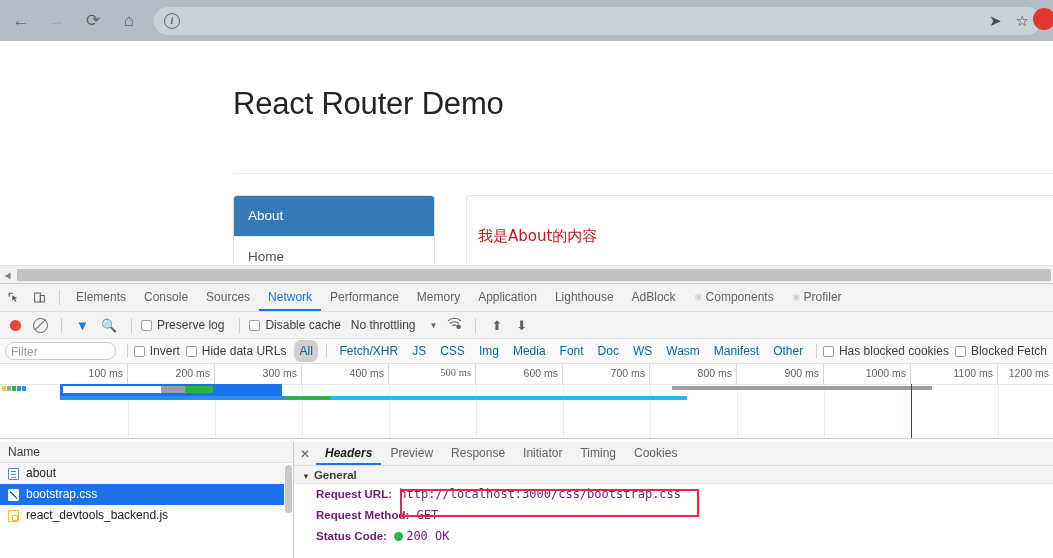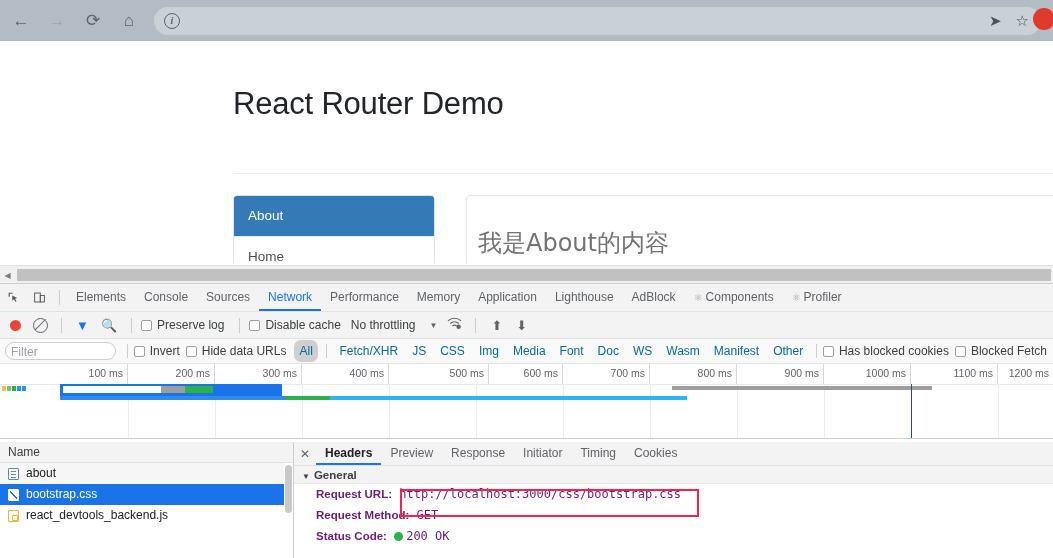--- a/index.html
+++ b/index.html
@@ -71,21 +71,21 @@
     box-sizing:border-box;
   }
   .nav-item.active{background:#337ab7;color:#ffffff;}
   .nav-item+.nav-item{border-top:1px solid #e9ecef;}
   .content-card{
     position:absolute;left:466px;top:154px;right:-40px;height:88px;
     border:1px solid #e3e6e8;border-radius:4px;background:#fff;box-sizing:border-box;
   }
   .content-text{
     position:absolute;left:478px;top:186px;
-    font-size:24px;color:#737373;
+    font-size:15px;color:#b91c1c;
     font-family:"DejaVu Sans","Liberation Sans",sans-serif;
   }
   
   .page-scroll{
     position:absolute;left:0;top:265px;width:1053px;height:18px;
     background:#f1f1f1;border-top:1px solid #e0e0e0;
     display:flex;align-items:center;
   }
   .ps-arrow{width:15px;height:18px;display:flex;align-items:center;justify-content:center;color:#7d7d7d;font-size:8px;}
   .ps-thumb{
@@ -223,21 +223,21 @@
   .detail-pane{flex:1;background:#fff;position:relative;overflow:hidden;}
   .detail-tabs{
     height:24px;display:flex;align-items:center;
     border-bottom:1px solid #e0e0e0;background:#f3f3f3;box-sizing:border-box;
   }
   .close-x{width:22px;text-align:center;color:#5f6368;font-size:12px;}
   .d-tab{
     padding:0 9px;height:23px;line-height:23px;font-size:12px;color:#5f6368;
     box-sizing:border-box;white-space:nowrap;
   }
-  .d-tab.active{color:#202124;font-weight:bold;border-bottom:2px solid #1a73e8;}
+  .d-tab.active{color:#202124;font-weight:bold;border-bottom:2px solid #1a73e8;font-style:italic;}
   .section-head{
     height:18px;line-height:18px;background:#f3f3f3;border-bottom:1px solid #e8e8e8;
     font-size:11.5px;font-weight:bold;color:#3c4043;padding-left:8px;box-sizing:border-box;
   }
   .section-head .tri{font-size:8px;margin-right:4px;}
   .kv{
     padding:2px 0 2px 22px;font-size:12px;color:#701a75;line-height:17px;
     font-family:"DejaVu Sans Mono","Liberation Mono",monospace;
     white-space:nowrap;
   }
@@ -383,21 +383,21 @@
           <span>Blocked Fetch</span>
         </label>
     </div>
 
     <div class="dt-overview">
       <div class="ruler">
         <div class="tick" style="left:0px;width:128px;">100 ms</div>
         <div class="tick" style="left:128px;width:87px;">200 ms</div>
         <div class="tick" style="left:215px;width:87px;">300 ms</div>
         <div class="tick" style="left:302px;width:87px;">400 ms</div>
-        <div class="tick" style="left:402px;width:87px;">500 ms</div>
+        <div class="tick" style="left:389px;width:87px;font-family:Liberation Serif, serif;">500 ms</div>
         <div class="tick" style="left:476px;width:87px;">600 ms</div>
         <div class="tick" style="left:563px;width:87px;">700 ms</div>
         <div class="tick" style="left:650px;width:87px;">800 ms</div>
         <div class="tick" style="left:737px;width:87px;">900 ms</div>
         <div class="tick" style="left:824px;width:87px;">1000 ms</div>
         <div class="tick" style="left:911px;width:87px;">1100 ms</div>
         <div class="tick" style="left:998px;width:55px;border-right:none;">1200 ms</div>
       </div>
 
       <div class="grid-line" style="left:128px;"></div>

